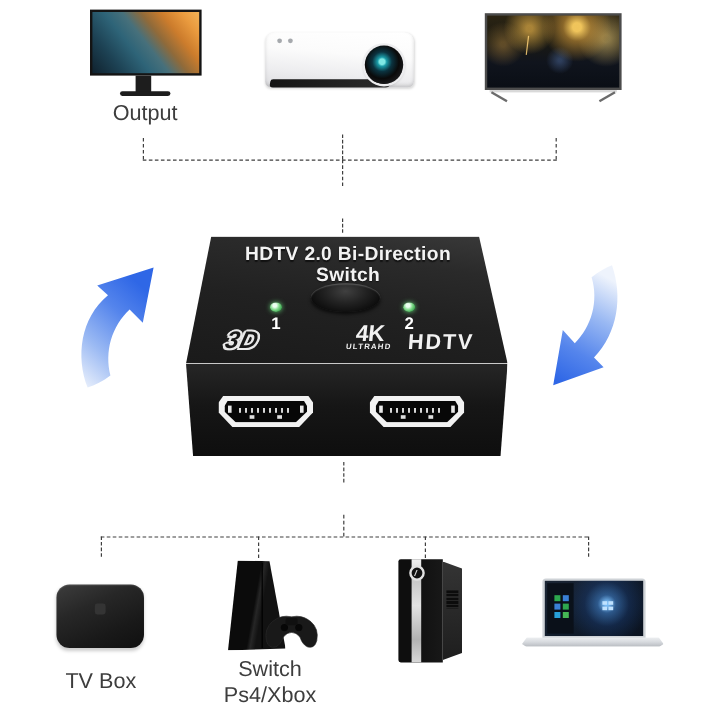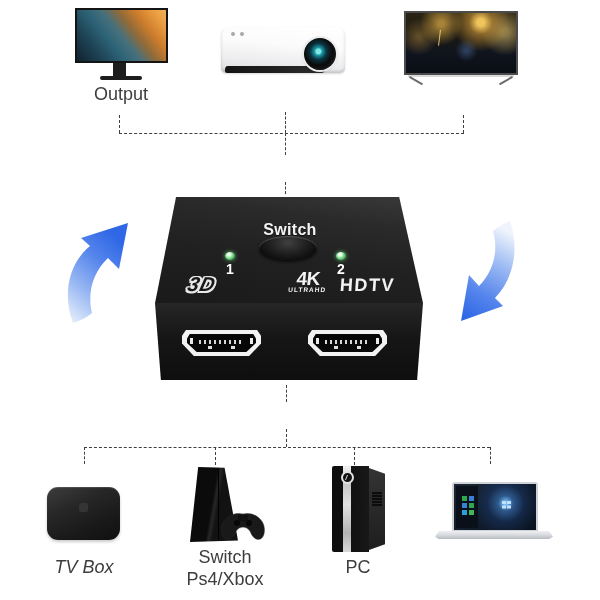--- a/index.html
+++ b/index.html
@@ -212,20 +212,21 @@
         <stop offset="0.7" stop-color="#5585ec"></stop>
           <stop offset="1" stop-color="#2f67e6"></stop>
       </linearGradient>
     </defs>
     <path d="M55,2 C64,28 60,58 40,79 L48,87 L6,102 L14,56 L24,67 C38,53 44,32 38,12 C44,7 50,4 55,2 Z" fill="url(#agr)"></path>
   </svg>
 
   <div id="device">
     <div class="top-face"></div>
     <div class="front-face"></div>
+    <div class="dev-title" style="top:9px;">HDTV 2.0 Bi-Direction</div>
     <div class="dev-title" style="top:26px;">Switch</div>
     <div class="knob"></div>
     <div class="led" style="left:75px;top:57px;"></div>
     <div class="led" style="left:186px;top:57px;"></div>
     <div class="portnum" style="left:68px;top:66px;">1</div>
     <div class="portnum" style="left:179px;top:66px;">2</div>
     <div class="logo3d">3D</div>
     <div class="logo4k">
       <div class="fourk">4K</div>
       <div class="ultra">ULTRAHD</div>
@@ -256,21 +257,21 @@
   <div class="dash-v" style="left:286px;top:429px;height:18px;"></div>
   <div class="dash-h" style="left:84px;top:447px;width:406px;"></div>
   <div class="dash-v" style="left:84px;top:447px;height:17px;"></div>
   <div class="dash-v" style="left:215px;top:447px;height:18px;"></div>
   <div class="dash-v" style="left:354px;top:447px;height:18px;"></div>
   <div class="dash-v" style="left:490px;top:447px;height:17px;"></div>
 
   <div class="tvbox">
     <div class="logo"></div>
   </div>
-  <div class="dev-label" style="left:24px;top:557px;font-style:italic;">TV Box</div>
+  <div class="dev-label" style="left:24px;top:557px;">TV Box</div>
 
   <div class="ps4">
     <div class="slab"></div>
     <div class="seam"></div>
     <svg class="pad" viewBox="0 0 46 32">
       <path d="M7,8 Q14,2 23,4 Q32,2 39,8 Q46,14 44,24 Q42,31 36,29 Q32,27 30,21 Q27,17 23,17 Q19,17 16,21 Q14,27 10,29 Q4,31 2,24 Q0,14 7,8 Z" fill="#191919" stroke="#2b2b2b" stroke-width="0.5"></path>
       <circle cx="17" cy="13" r="3" fill="#070707"></circle>
       <circle cx="29" cy="13" r="3" fill="#070707"></circle>
       <rect x="18" y="5" width="10" height="6" rx="1.5" fill="#101010"></rect>
     </svg>
@@ -278,21 +279,20 @@
   <div class="dev-label" style="left:165px;top:547px;">Switch</div>
   <div class="dev-label" style="left:165px;top:569px;">Ps4/Xbox</div>
 
   <div class="pc">
     <div class="side"></div>
     <div class="vent"></div>
     <div class="front"></div>
     <div class="strip"></div>
     <div class="hp"></div>
   </div>
-  <div class="dev-label" style="left:298px;top:557px;">PC</div>
 
   <div class="laptop">
     <div class="lscreen">
       <div class="ldisp">
         <div class="startmenu"></div>
         <div class="tiles"></div>
         <div class="winlogo"></div>
       </div>
     </div>
     <div class="lbase"></div>

